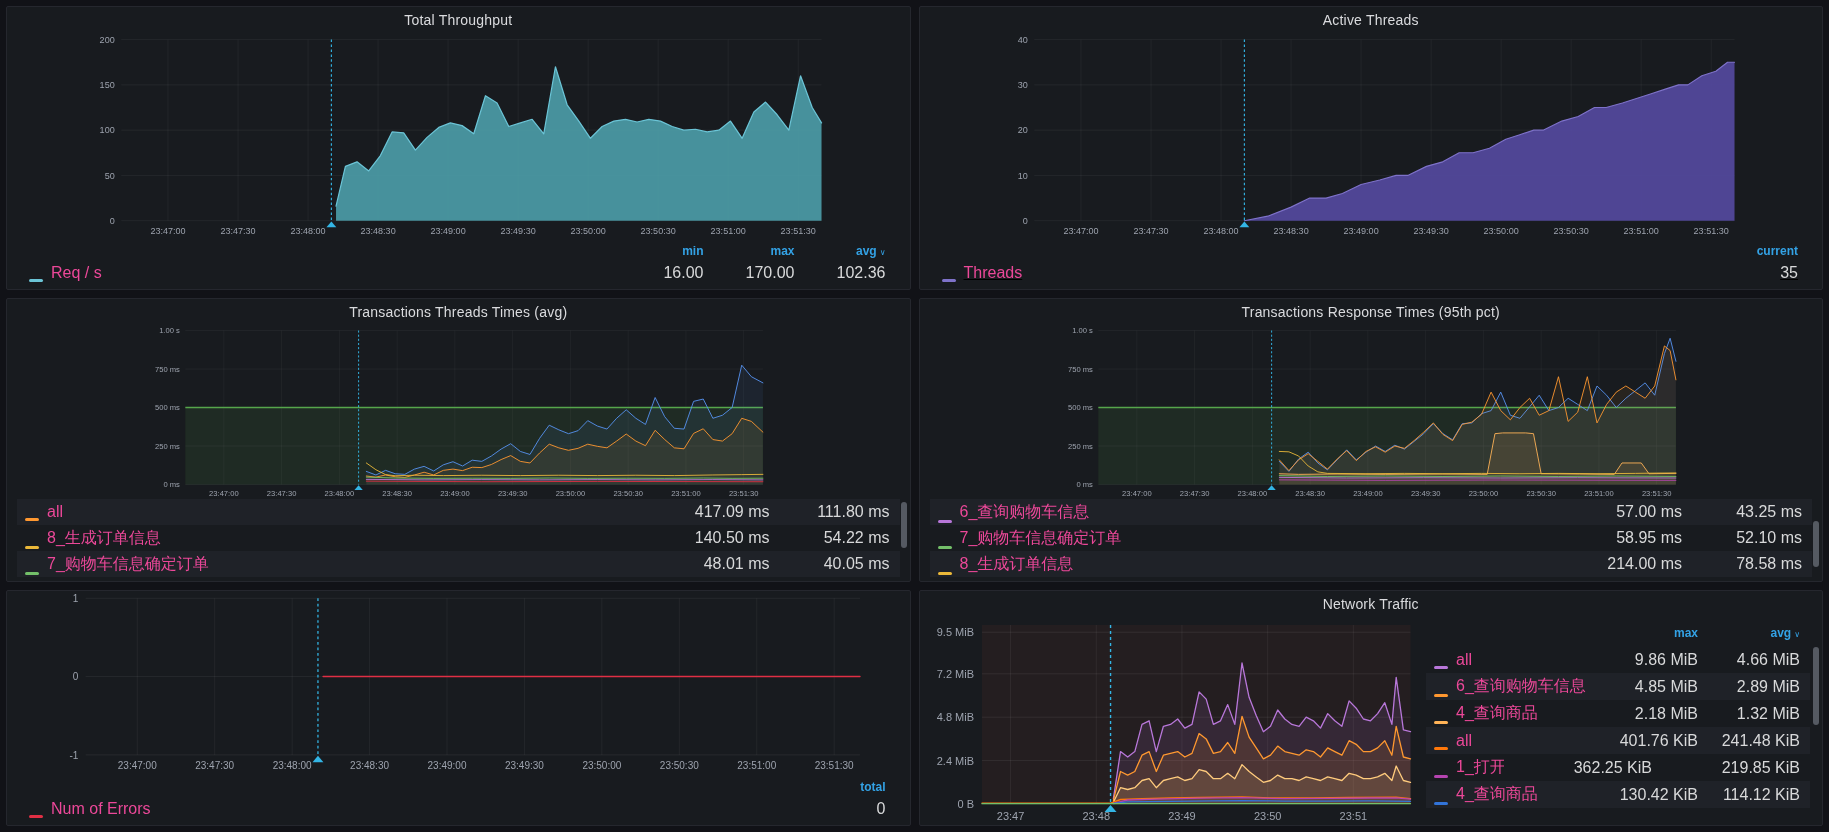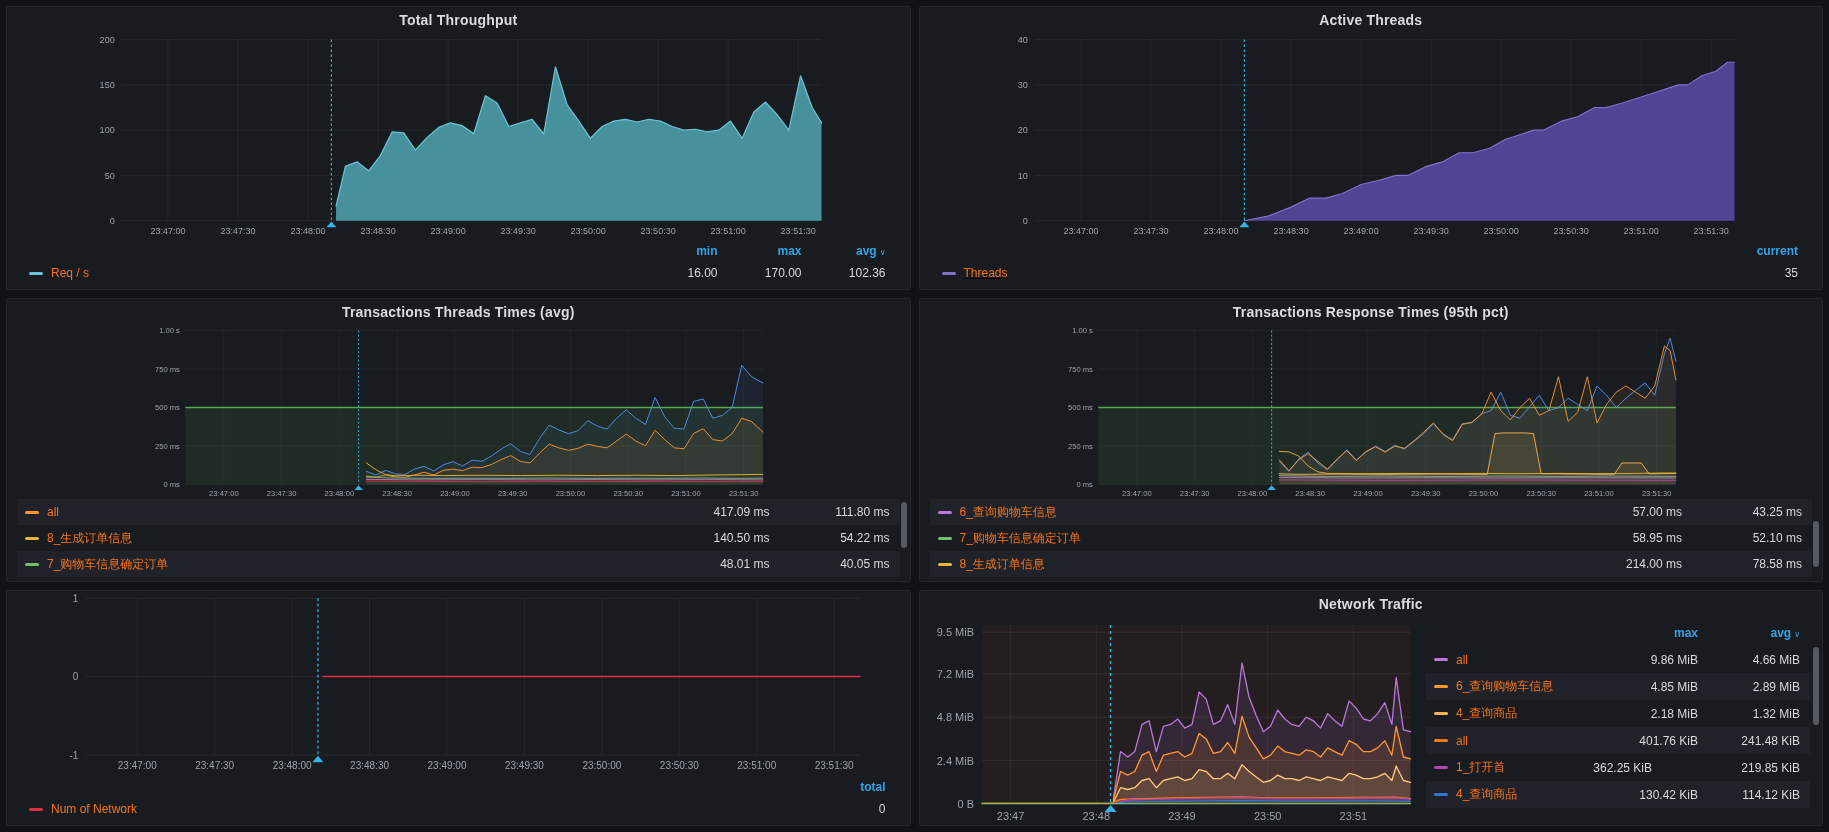--- a/index.html
+++ b/index.html
@@ -2,37 +2,37 @@
 <html><head>
 <meta charset="utf-8">
 <style>
   html,body{margin:0;padding:0;background:#111217;width:1829px;height:832px;overflow:hidden;
     font-family:"Liberation Sans","DejaVu Sans",sans-serif;}
   .dash{box-sizing:border-box;width:1829px;height:832px;padding:6px;display:grid;
     grid-template-columns:1fr 1fr;grid-template-rows:284px 284px 236px;gap:8px;background:#111217;}
   .panel{background:#181B1F;border:1px solid #25272E;border-radius:2px;display:flex;
     flex-direction:column;overflow:hidden;position:relative;}
   .panel-title{height:26px;flex:none;display:flex;align-items:center;justify-content:center;
-    color:#DADBDE;font-size:14px;font-weight:700;letter-spacing:.2px;cursor:pointer;}
+    color:#DADBDE;font-size:14px;font-weight:400;letter-spacing:.2px;cursor:pointer;}
   .chart{flex:1;position:relative;min-height:0;}
   .chart svg{position:absolute;inset:0;display:block;}
   svg text.tick{fill:#9DA3AE;font-size:11px;font-family:"Liberation Sans","DejaVu Sans",sans-serif;}
   .legend{flex:none;position:relative;}
   .legend-bottom{padding:2px 14px 5px 14px;}
-  .legend-bottom .lrow{height:22px;}
+  .legend-bottom .lrow{height:22px;gap:7px;}
   .legend-table{padding:0 10px 4px 10px;}
   .legend-side{width:402px;flex:none;padding:2px 12px 0 6px;box-sizing:border-box;position:relative;}
   .lrow{display:grid;align-items:center;height:26px;padding:0 10px 0 8px;box-sizing:border-box;}
   .legend-side .lrow{height:27px;}
   .hcell{color:#33A2E5;font-weight:700;text-align:right;font-size:12px;cursor:pointer;white-space:nowrap;}
   .caret{font-size:8px;margin-left:3px;font-weight:400;}
-  .lname{display:flex;align-items:center;gap:8px;color:#f97316;font-size:12px;cursor:pointer;
+  .lname{display:flex;align-items:flex-end;gap:8px;color:#ec4899;font-size:16px;cursor:pointer;
     white-space:nowrap;overflow:hidden;}
   .mk{width:14px;height:3px;border-radius:2px;flex:none;}
-  .lval{text-align:right;color:#D8D9DA;font-size:12px;white-space:nowrap;}
+  .lval{text-align:right;color:#D8D9DA;font-size:16px;white-space:nowrap;}
   .alt{background:#1F2228;}
   .sthumb{position:absolute;right:3px;width:6px;background:#555A62;border-radius:3px;}
   .net-body{flex:1;display:flex;min-height:0;}
 </style>
 </head>
 <body>
 
 <div class="dash">
 
   <div class="panel">
@@ -340,21 +340,21 @@
         </svg>
       </div>
     <div class="legend legend-bottom">
         <div class="lrow" style="grid-template-columns: 1fr 84px;">
           <span></span>
           <span class="hcell">total</span>
         </div>
         <div class="lrow" style="grid-template-columns: 1fr 84px;">
           <div class="lname">
             <span class="mk" style="background: rgb(224, 47, 68);"></span>
-            <span>Num of Network</span>
+            <span>Num of Errors</span>
           </div>
           <div class="lval">0</div>
         </div>
       </div>
   </div>
 
   <div class="panel">
     <div class="panel-title">Network Traffic</div>
     <div class="net-body">
       <div class="chart">

